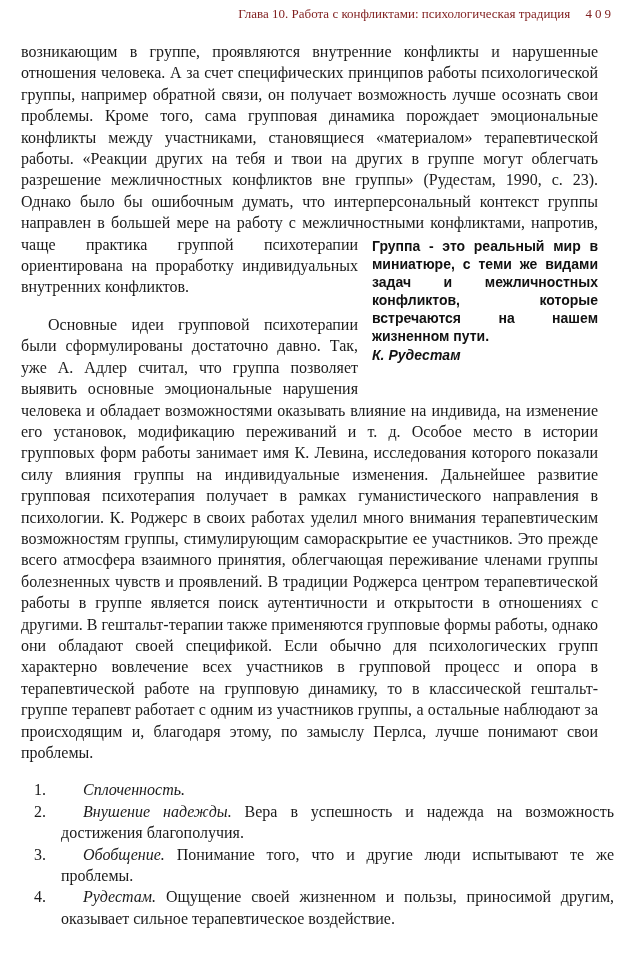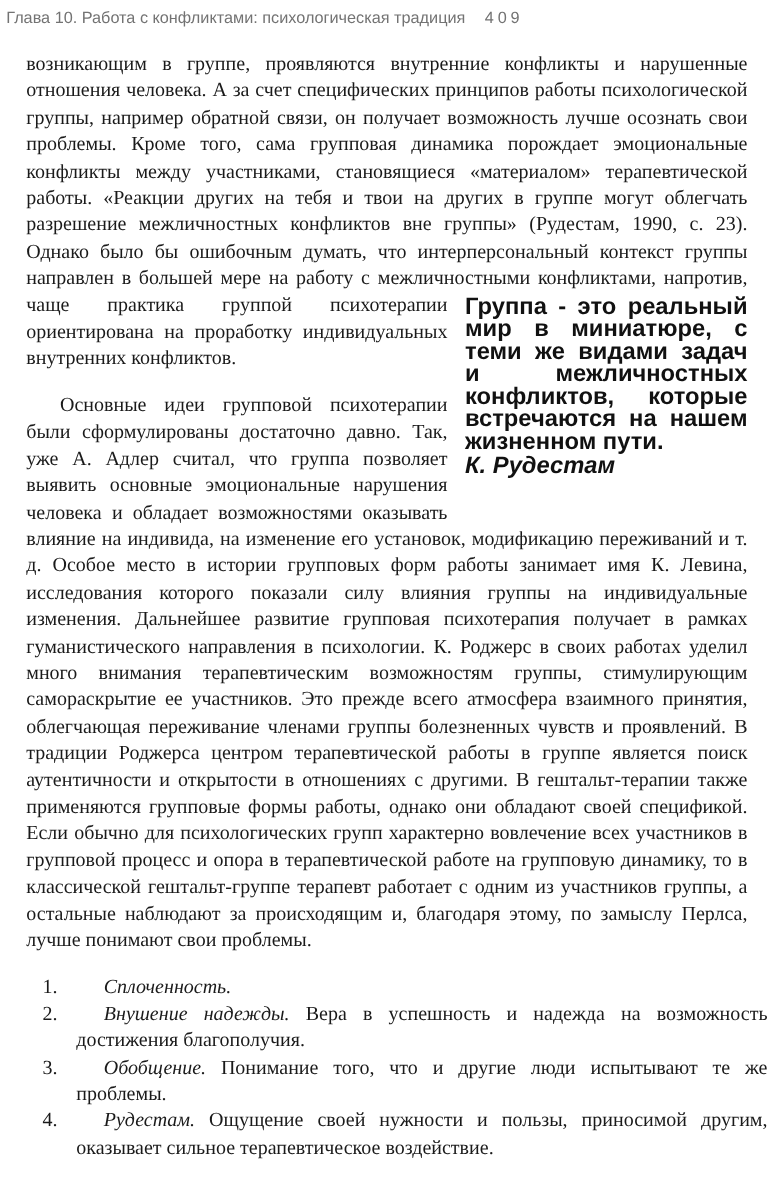--- a/index.html
+++ b/index.html
@@ -13,24 +13,25 @@
     width: 620px;
     height: 956px;
     background: #ffffff;
     color: #1a1a1a;
     padding: 6px 6px 0 5px;
     overflow: hidden;
     font-family: "Liberation Serif", "DejaVu Serif", serif;
   }
   
   .running-head {
-    font-family: Liberation Sans, sans-serif;
+    font-family: Liberation Serif, serif;
     font-size: 13px;
     line-height: 15px;
-    color: #737373;
+    text-align: right;
+    color: #7f1d1d;
     white-space: nowrap;
   }
   .running-head .pagenum {
     letter-spacing: 3px;
     margin-left: 12px;
   }
   
   .text-block {
     margin-top: 20px;
     font-size: 16px;
@@ -40,21 +41,21 @@
   .text-block p { margin: 16px; }
   .indent { text-indent: 27px; }
   .p3 { margin-top: 7px; }
   
   .sidebar-quote {
     float: right;
     width: 226px;
     margin: 3px 0 24px 14px;
     font-family: "Liberation Sans", "DejaVu Sans", sans-serif;
     font-weight: bold;
-    font-size: 19px;
+    font-size: 14px;
     line-height: 18px;
     text-align: justify;
     text-indent: 0;
     color: #111111;
   }
   .sidebar-quote .attribution {
     text-align: left;
     font-style: italic;
     margin-top: 1px;
   }
@@ -102,18 +103,18 @@
         <span class="factor-text"><span class="term">Внушение надежды.</span> <span class="desc">Вера в успешность и надежда на возможность достижения благополучия.</span></span>
       </div>
 
       <div class="factor-item">
         <span class="factor-num">3.</span>
         <span class="factor-text"><span class="term">Обобщение.</span> <span class="desc">Понимание того, что и другие люди испытывают те же проблемы.</span></span>
       </div>
 
       <div class="factor-item">
         <span class="factor-num">4.</span>
-        <span class="factor-text"><span class="term">Рудестам.</span> <span class="desc">Ощущение своей нужности и пользы, приносимой другим, оказывает сильное терапевтическое воздействие.</span></span>
+        <span class="factor-text"><span class="term">Рудестам.</span> <span class="desc">Ощущение своей жизненном и пользы, приносимой другим, оказывает сильное терапевтическое воздействие.</span></span>
       </div>
 
     </div>
   </div>
 </div>
 
 </body></html>

